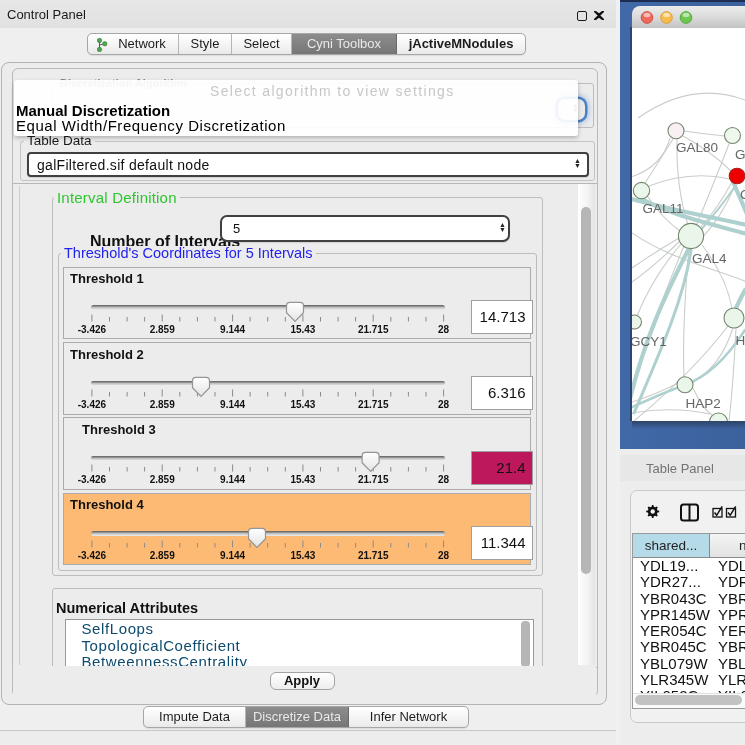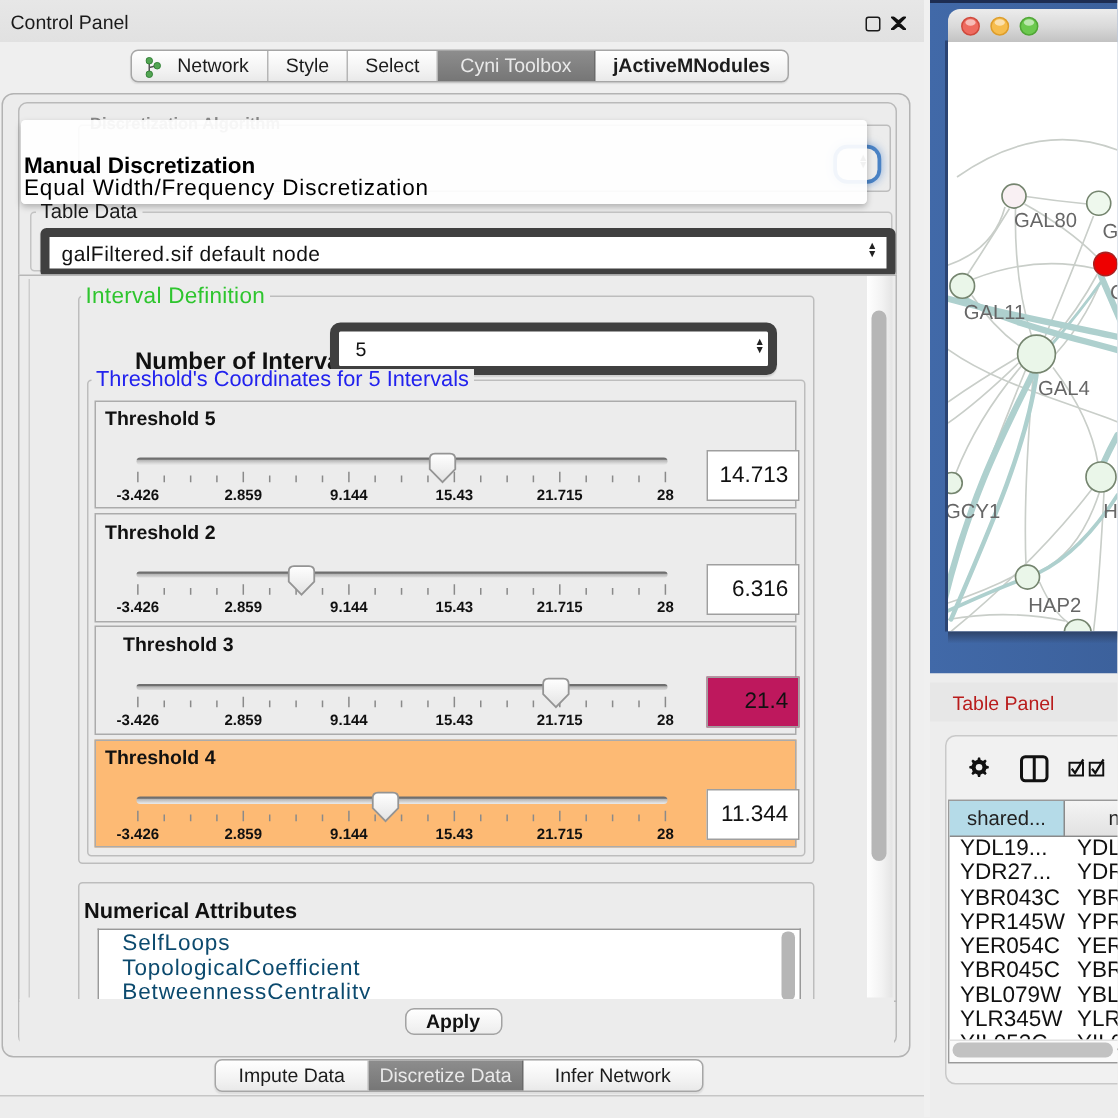--- a/index.html
+++ b/index.html
@@ -1,21 +1,21 @@
 <!DOCTYPE html>
 <html><head>
 <meta charset="utf-8">
 <style>
 html,body{margin:0;padding:0;}
 body{width:745px;height:745px;position:relative;overflow:hidden;background:#ededed;
  font-family:"Liberation Sans", sans-serif;-webkit-font-smoothing:antialiased;}
 .abs{position:absolute;}
 .grp{position:absolute;border:1px solid #bdbdbd;border-radius:3px;}
 .grptitle{position:absolute;background:#ececec;padding:0 3px;line-height:12px;}
-.combo{position:absolute;background:#fff;border:6px solid #404040;border-radius:4px;
+.combo{position:absolute;background:#fff;border:2px solid #404040;border-radius:4px;
  box-shadow:0 1px 1px rgba(0,0,0,0.12);}
 .stepper{position:absolute;width:9px;font-size:7px;line-height:5px;color:#222;text-align:center;}
 .seg{position:absolute;height:20px;border:1px solid #a6a6a6;border-radius:5px;
  background:linear-gradient(#ffffff,#f1f1f1 70%,#e9e9e9);display:flex;
  box-shadow:0 1px 1px rgba(0,0,0,0.08);}
 .seg .s{box-sizing:border-box;height:20px;line-height:20px;font-size:13px;color:#1c1c1c;text-align:center;
  border-right:1px solid #b5b5b5;}
 .seg .s.last{border-right:none;}
 .seg .s.sel{background:linear-gradient(#8d8d8d,#767676);color:#e9e9e9;border-right:1px solid #6a6a6a;}
 </style>
@@ -85,21 +85,21 @@
 
   <svg width="0" height="0" style="position:absolute;">
       <defs>
         <linearGradient id="thg" x1="0" y1="0" x2="0" y2="1">
           <stop offset="0" stop-color="#ffffff"></stop>
           <stop offset="1" stop-color="#e3e3e3"></stop>
         </linearGradient>
       </defs>
     </svg>
 <div class="abs" style="left:63px;top:266.5px;width:466px;height:70.5px;border:1px solid #ababab;background:#ececec;">
-      <div class="abs" style="left:6px;top:3.5px;font-size:13px;font-weight:bold;color:#111;">Threshold 5</div>
+      <div class="abs" style="left:6px;top:3.5px;font-size:13px;font-weight:bold;color:#111;">Threshold 1</div>
       <div class="abs" style="left:27px;top:37.5px;width:354px;height:4.5px;border-radius:2.5px;background:linear-gradient(#6f6f6f 0,#6f6f6f 1.2px,#b5b5b5 1.8px,#e5e5e5 4.5px);"></div>
       <svg class="abs" style="left:0;top:0;" width="466" height="70">
         <g stroke="#8a8a8a" stroke-width="1">
           <line x1="27.9" y1="46.5" x2="27.9" y2="53.5"></line>
           <line x1="45.5" y1="49" x2="45.5" y2="53.5"></line>
           <line x1="63.1" y1="49" x2="63.1" y2="53.5"></line>
           <line x1="80.6" y1="49" x2="80.6" y2="53.5"></line>
           <line x1="98.2" y1="46.5" x2="98.2" y2="53.5"></line>
           <line x1="115.8" y1="49" x2="115.8" y2="53.5"></line>
           <line x1="133.4" y1="49" x2="133.4" y2="53.5"></line>
@@ -261,20 +261,21 @@
    background:linear-gradient(#ffffff,#ededed);text-align:center;line-height:16px;font-size:13px;font-weight:bold;color:#111;">Apply</div>
 
   <div class="seg" style="left:143px;top:706px;">
     <div class="s" style="width:102px;">Impute Data</div>
     <div class="s sel" style="width:103px;">Discretize Data</div>
     <div class="s last" style="width:119px;">Infer Network</div>
   </div>
 
   <div class="abs" style="left:13.5px;top:79.5px;width:564.5px;height:56px;background:rgba(255,255,255,0.92);
    border-radius:3px;box-shadow:0 2px 4px rgba(0,0,0,0.25);"></div>
+  <div class="abs" style="left:210px;top:83px;font-size:14px;color:#c7c7c7;letter-spacing:1.35px;">Select algorithm to view settings</div>
   <div class="abs" style="left:16px;top:101.5px;font-size:15px;font-weight:bold;color:#000;text-align:center;">Manual Discretization</div>
   <div class="abs" style="left:16px;top:117px;font-size:15px;letter-spacing:0.55px;color:#000;">Equal Width/Frequency Discretization</div>
 </div>
 
 <svg class="abs" style="left:615.5px;top:369.5px;" width="5" height="6">
     <path d="M0.5,5.5 L0.5,2 Q2.5,0 4.5,2 L4.5,3.5 L2.5,2.5 Z" fill="#555"></path>
   </svg>
 <div class="abs" style="left:616px;top:0;width:4px;height:745px;background:#f0f0f0;"></div>
 
 <div class="abs" style="left:620px;top:0;width:125px;height:449px;background:linear-gradient(90deg,#4169a8 0%,#3c619c 100%);">
@@ -355,21 +356,21 @@
         <text x="53.5" y="380">HAP2</text>
       </g>
     </svg>
   </div>
 
   <div class="abs" style="left:12px;top:421px;width:113px;height:8px;background:linear-gradient(#2e4368,rgba(70,105,158,0));"></div>
 </div>
 
 <div class="abs" style="left:620px;top:449px;width:125px;height:296px;background:#ededed;">
   <div class="abs" style="left:0;top:6px;width:125px;height:26px;background:#e7e7e7;"></div>
-  <div class="abs" style="left:15px;top:12px;font-size:13px;color:#b91c1c;">Table Panel</div>
+  <div class="abs" style="left:26px;top:12px;font-size:13px;color:#737373;">Table Panel</div>
 
   <div class="abs" style="left:10px;top:41px;width:130px;height:231px;border:1px solid #c9c9c9;border-radius:7px;background:#f1f1f1;"></div>
 
   <svg class="abs" style="left:24px;top:54px;" width="101" height="22">
     <g fill="#111">
       <path d="M8,2 l1.4,0 l0.4,1.7 a5,5 0 0 1 1.5,0.6 l1.5,-0.9 l1,1 l-0.9,1.5 a5,5 0 0 1 0.6,1.5 l1.7,0.4 l0,1.4 l-1.7,0.4 a5,5 0 0 1 -0.6,1.5 l0.9,1.5 l-1,1 l-1.5,-0.9 a5,5 0 0 1 -1.5,0.6 l-0.4,1.7 l-1.4,0 l-0.4,-1.7 a5,5 0 0 1 -1.5,-0.6 l-1.5,0.9 l-1,-1 l0.9,-1.5 a5,5 0 0 1 -0.6,-1.5 l-1.7,-0.4 l0,-1.4 l1.7,-0.4 a5,5 0 0 1 0.6,-1.5 l-0.9,-1.5 l1,-1 l1.5,0.9 a5,5 0 0 1 1.5,-0.6 z"></path>
       <circle cx="8.7" cy="8.5" r="2.2" fill="#f1f1f1"></circle>
     </g>
     <g fill="none" stroke="#111" stroke-width="2">
       <rect x="37" y="1.5" width="17" height="16" rx="2.5"></rect>

